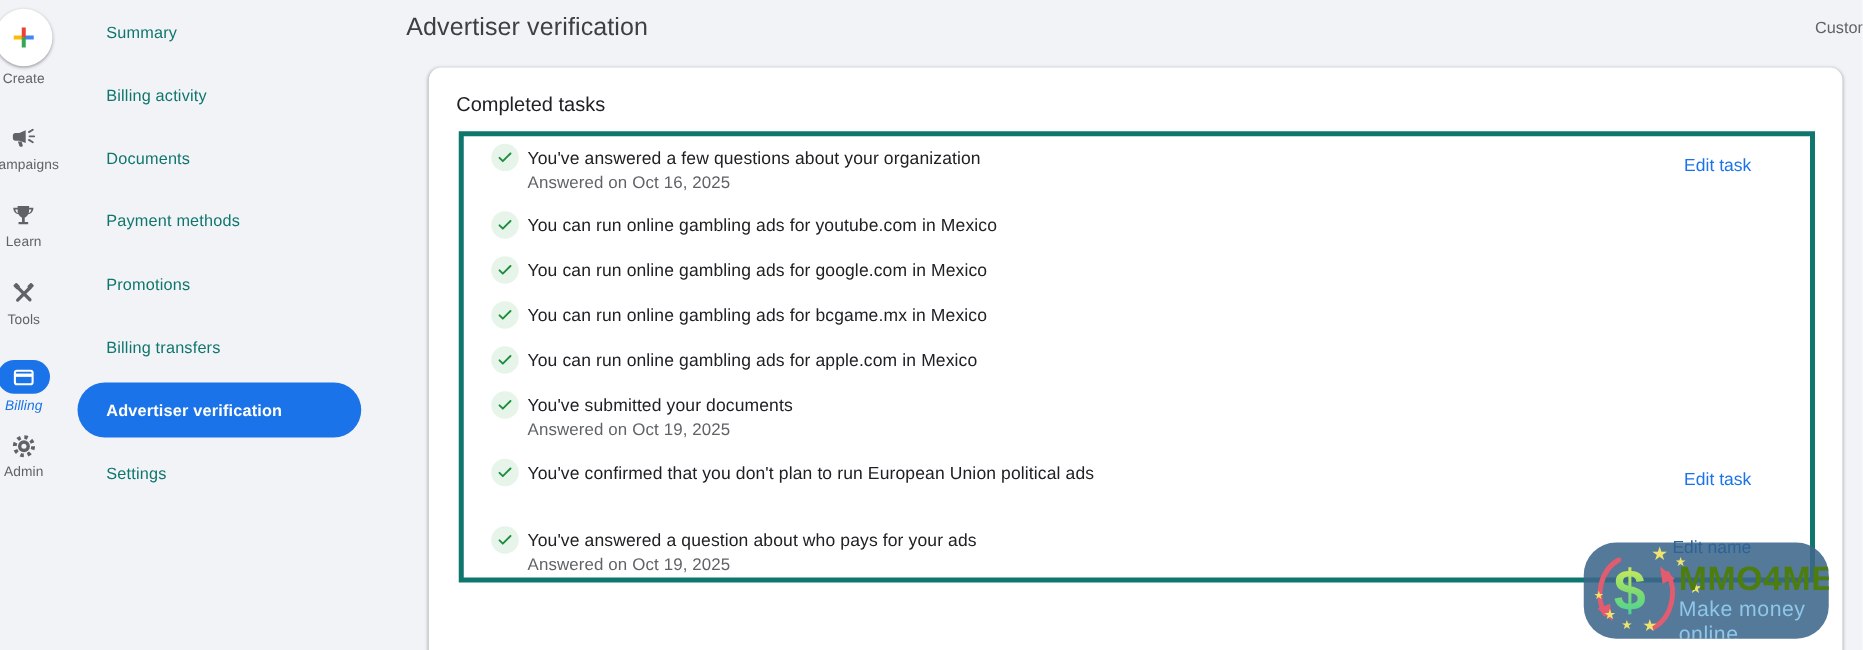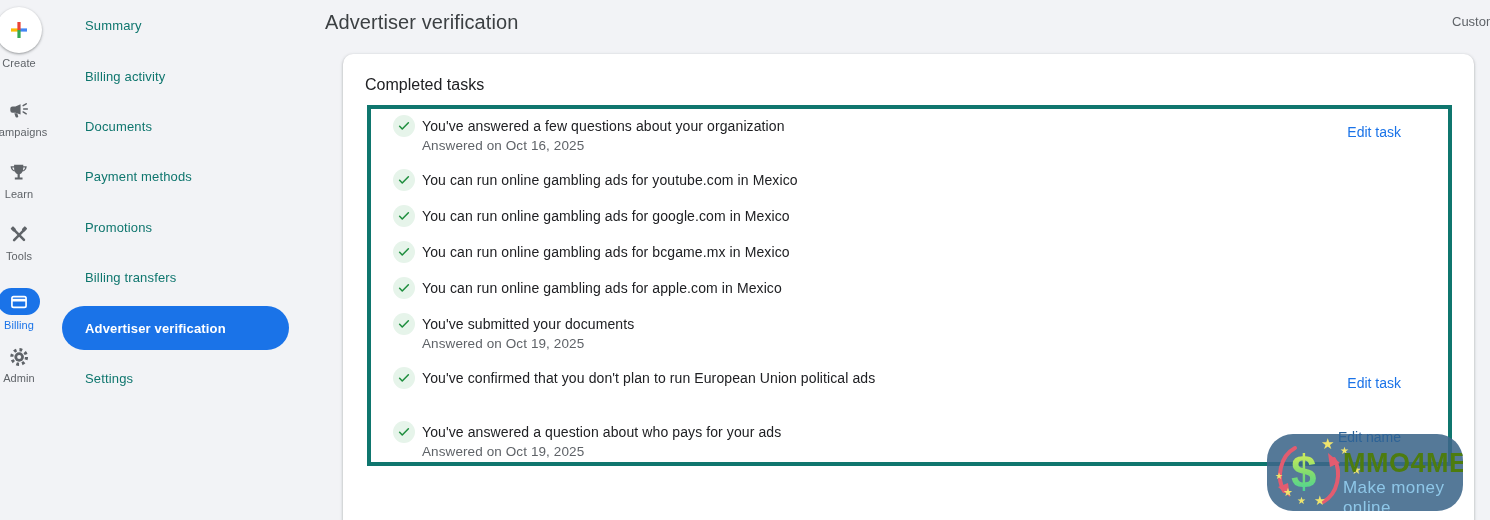--- a/index.html
+++ b/index.html
@@ -11,21 +11,21 @@
     color:#202124;
   }
 
   
   .rail-item {
     position:absolute; left:19px; transform:translateX(-50%);
     display:flex; flex-direction:column; align-items:center; gap:4px;
     cursor:pointer; width:max-content;
   }
   .rail-label { font-size:11px; color:#5f6368; letter-spacing:.1px; }
-  .rail-label.blue { color:#1a73e8; }
+  .rail-label.blue { color:#1a73e8;font-style:italic; }
   .create-circle {
     width:46px; height:46px; border-radius:50%; background:#fff;
     box-shadow:0 1px 3px rgba(60,64,67,.35), 0 1px 2px rgba(60,64,67,.2);
     display:flex; align-items:center; justify-content:center;
   }
   .billing-pill {
     width:42px; height:27px; border-radius:14px; background:#1a73e8;
     display:flex; align-items:center; justify-content:center;
   }
   .rail-ico { width:22px; height:22px; display:flex; align-items:center; justify-content:center; }

